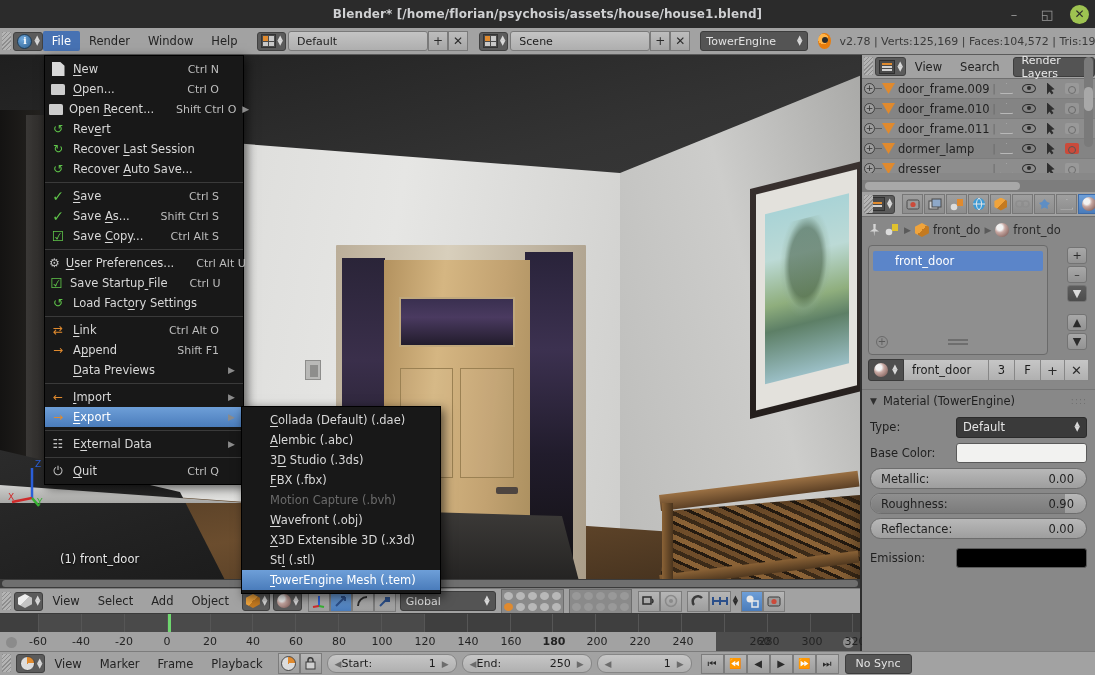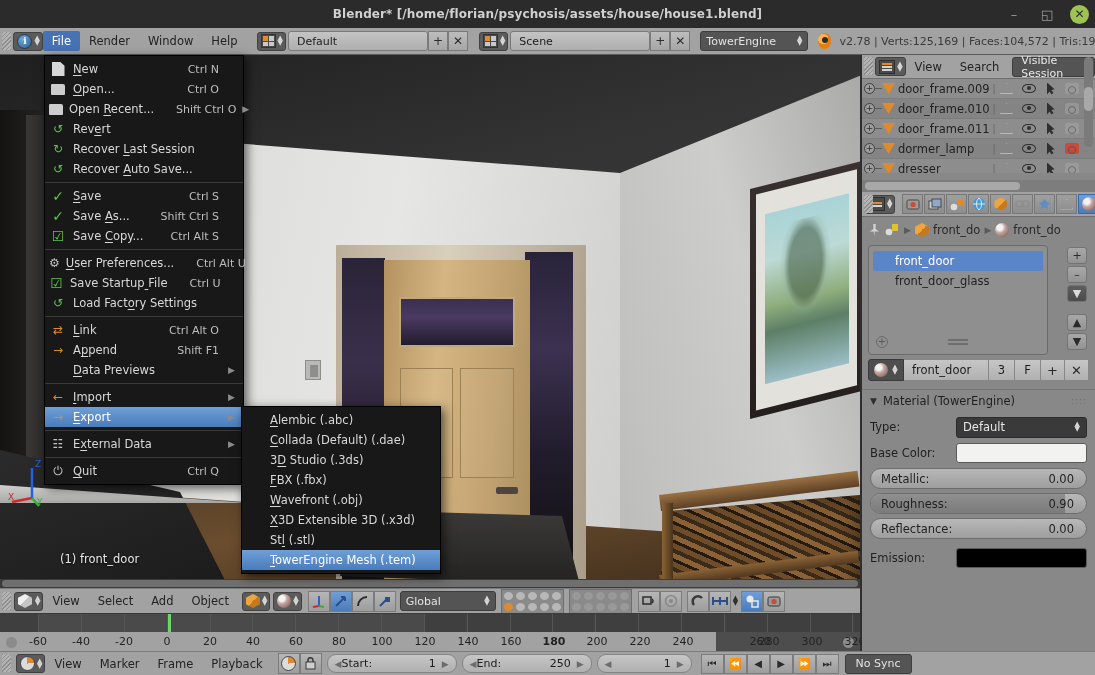--- a/index.html
+++ b/index.html
@@ -784,21 +784,21 @@
       <div class="editor-sel">
         <div class="out-ic">
             <i></i>
             <i></i>
             <i></i>
           </div>
         <span class="updown">▲<br>▼</span>
       </div>
       <div class="menu-item">View</div>
       <div class="menu-item">Search</div>
-      <div class="visible-layers" style="margin-left:4px;">Visible Session</div>
+      <div class="visible-layers" style="margin-left:4px;">Render Layers</div>
     </div>
     <div class="out-rows" id="outliner-rows">
         <div class="out-row">
           <span class="plus-ic">+</span>
           <span class="dash"></span>
           <span class="tri-ic"></span>
           <span class="out-name">door_frame.009</span>
           <span style="flex:1"></span>
           <span style="color:#6b6b6b;margin-right:4px;">|</span>
           <span class="mesh-ic" style="margin-right:9px;"></span>
@@ -934,21 +934,20 @@
       <span class="cube-small"></span>
       <span>front_do</span>
       <span style="color:#5a5a5a;font-size:9px;">▶</span>
       <span class="matball"></span>
       <span>front_do</span>
     </div>
 
     <div style="position:relative;">
       <div class="slotbox" style="width:180px;">
         <div class="slotrow sel">front_door</div>
-        <div class="slotrow">front_door_glass</div>
         <div class="slot-add">+</div>
         <div class="slot-grip"></div>
       </div>
       <div style="position:absolute;right:6px;top:2px;width:22px;display:flex;flex-direction:column;gap:2px;">
         <div class="sbtn">+</div>
         <div class="sbtn">–</div>
         <div class="sbtn dark">▼</div>
         <div class="sbtn" style="margin-top:10px;">▲</div>
         <div class="sbtn">▼</div>
       </div>
@@ -1208,33 +1207,37 @@
         </span>
         <span class="label"><span class="u">Q</span>uit</span>
         <span class="short">Ctrl Q</span>
         <span class="dd-arrow"></span>
       </div>
     </div>
 
   <div class="dropdown" id="export-menu" style="left:241px;top:406px;width:200px;">
       <div class="dd-item">
         <span class="dd-ico"></span>
+        <span class="label"><span class="u">C</span>ollada (Default) (.dae)</span>
+      </div>
+      <div class="dd-item">
+        <span class="dd-ico"></span>
         <span class="label"><span class="u">A</span>lembic (.abc)</span>
-      </div>
-      <div class="dd-item">
-        <span class="dd-ico"></span>
-        <span class="label"><span class="u">C</span>ollada (Default) (.dae)</span>
       </div>
       <div class="dd-item">
         <span class="dd-ico"></span>
         <span class="label">3<span class="u">D</span> Studio (.3ds)</span>
       </div>
       <div class="dd-item">
         <span class="dd-ico"></span>
         <span class="label"><span class="u">F</span>BX (.fbx)</span>
+      </div>
+      <div class="dd-item disabled">
+        <span class="dd-ico"></span>
+        <span class="label">Motion Capture (.bvh)</span>
       </div>
       <div class="dd-item">
         <span class="dd-ico"></span>
         <span class="label"><span class="u">W</span>avefront (.obj)</span>
       </div>
       <div class="dd-item">
         <span class="dd-ico"></span>
         <span class="label"><span class="u">X</span>3D Extensible 3D (.x3d)</span>
       </div>
       <div class="dd-item">

